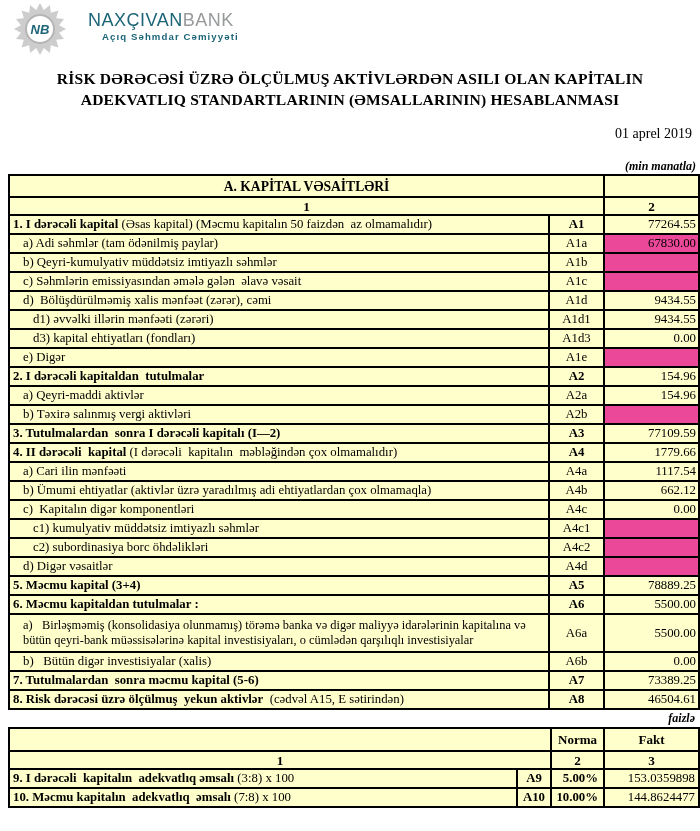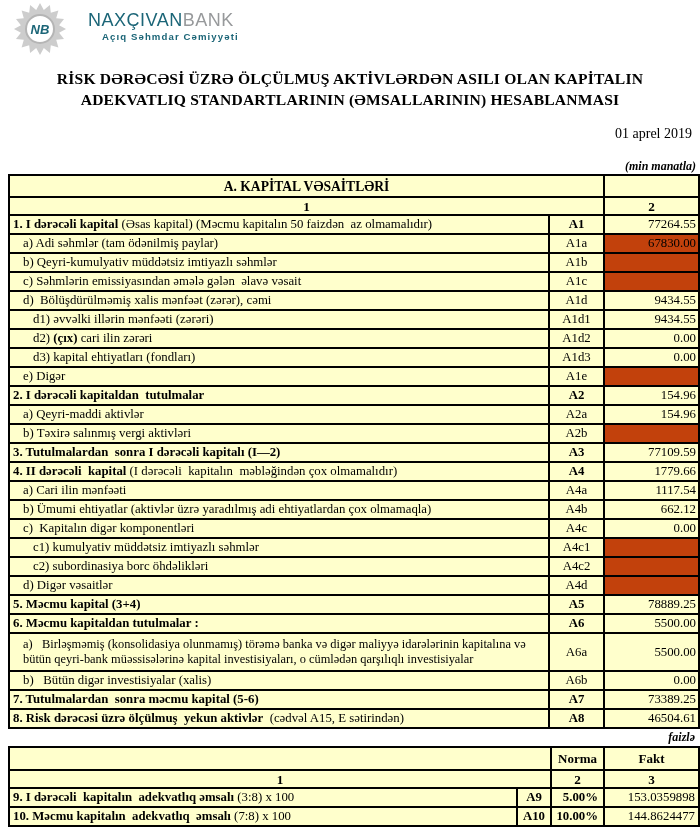--- a/index.html
+++ b/index.html
@@ -33,21 +33,21 @@
   table{border-collapse:collapse;table-layout:fixed;margin-left:8px;width:690px;}
   td{border:2px solid #000;background:#FFFFCC;font-size:12.8px;line-height:15px;
      padding:0 3px;height:17px;overflow:hidden;}
   td.sect{font-size:13.6px;font-weight:bold;text-align:center;height:20px;}
   td.colnum{font-size:13.2px;font-weight:bold;text-align:center;height:16px;}
   td.label{text-align:left;white-space:pre-wrap;}
   td.ind1{padding-left:13px;}
   td.ind2{padding-left:23px;}
   td.code{text-align:center;}
   td.val{text-align:right;padding-right:2px;}
-  td.white{background:#c2410c;}
+  td.white{background:#ec4899;}
   td.norma{text-align:right;padding-right:5px;}
   td.fakt{text-align:right;padding-right:3px;}
   .b{font-weight:bold;}
   tr.tall td{height:36px;}
   tr.tall td.label{font-size:12.4px;line-height:15px;}
   table.ratio{margin-top:1px;}
   table.ratio td.head{font-size:13px;font-weight:bold;text-align:center;height:21px;}
 </style>
 </head>
 <body>
@@ -109,25 +109,20 @@
           <td class="label ind1"><span>d)  Bölüşdürülməmiş xalis mənfəət (zərər), cəmi</span></td>
           <td class="code">A1d</td>
           <td class="val">9434.55</td>
         </tr>
         <tr>
           <td class="label ind2"><span>d1) əvvəlki illərin mənfəəti (zərəri)</span></td>
           <td class="code">A1d1</td>
           <td class="val">9434.55</td>
         </tr>
         <tr>
-          <td class="label ind2"><span>d2) </span><span class="b">(çıx)</span><span> cari ilin zərəri</span></td>
-          <td class="code">A1d2</td>
-          <td class="val">0.00</td>
-        </tr>
-        <tr>
           <td class="label ind2"><span>d3) kapital ehtiyatları (fondları)</span></td>
           <td class="code">A1d3</td>
           <td class="val">0.00</td>
         </tr>
         <tr>
           <td class="label ind1"><span>e) Digər</span></td>
           <td class="code">A1e</td>
           <td class="val white"></td>
         </tr>
         <tr>

